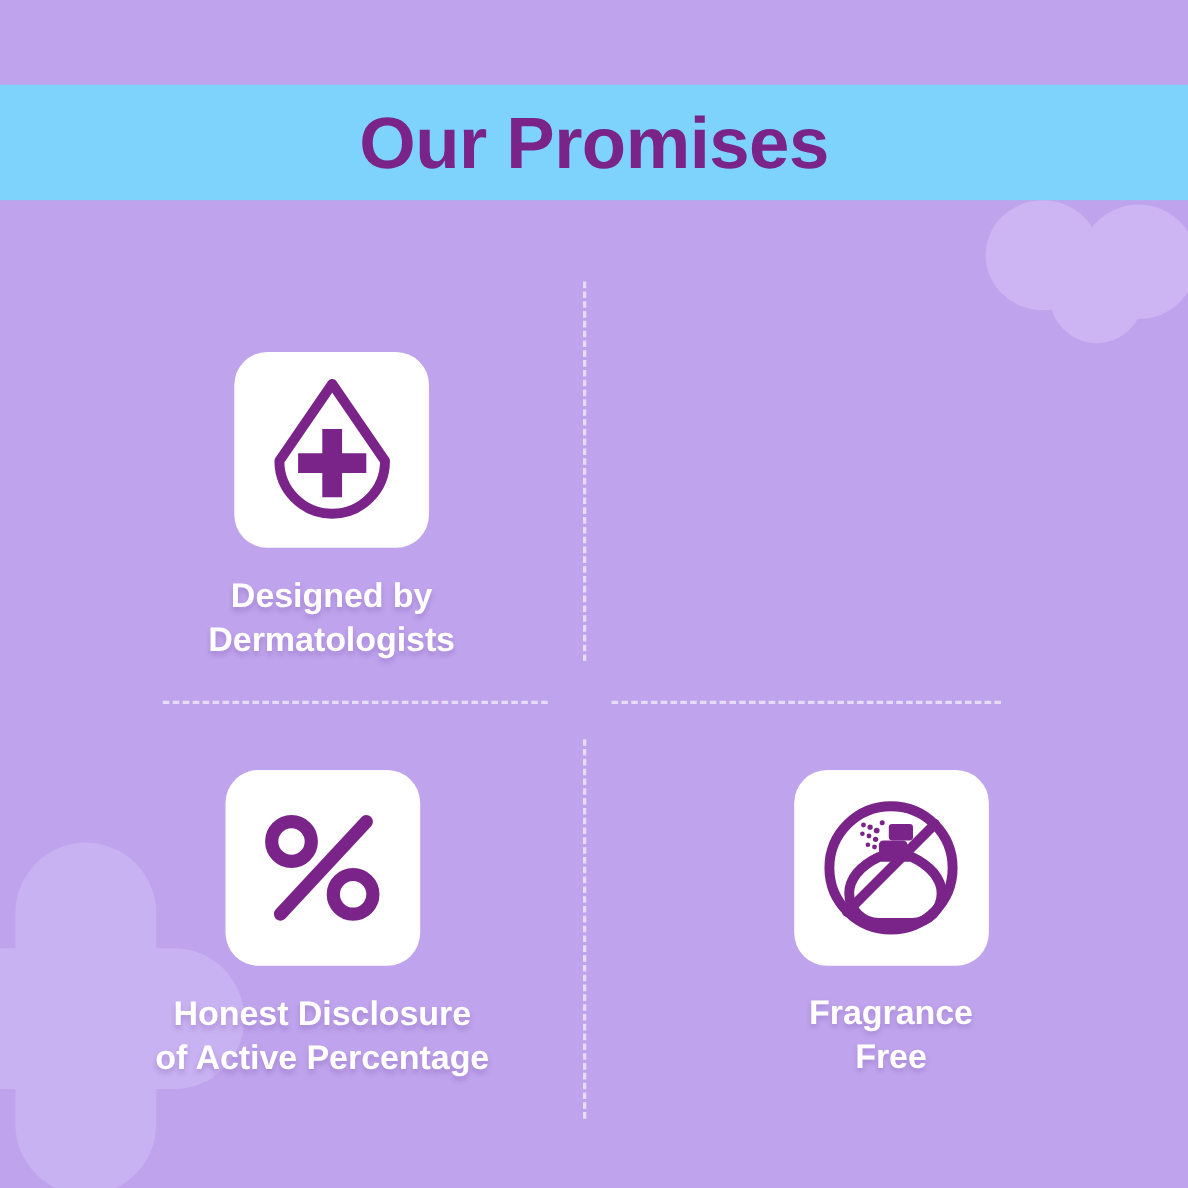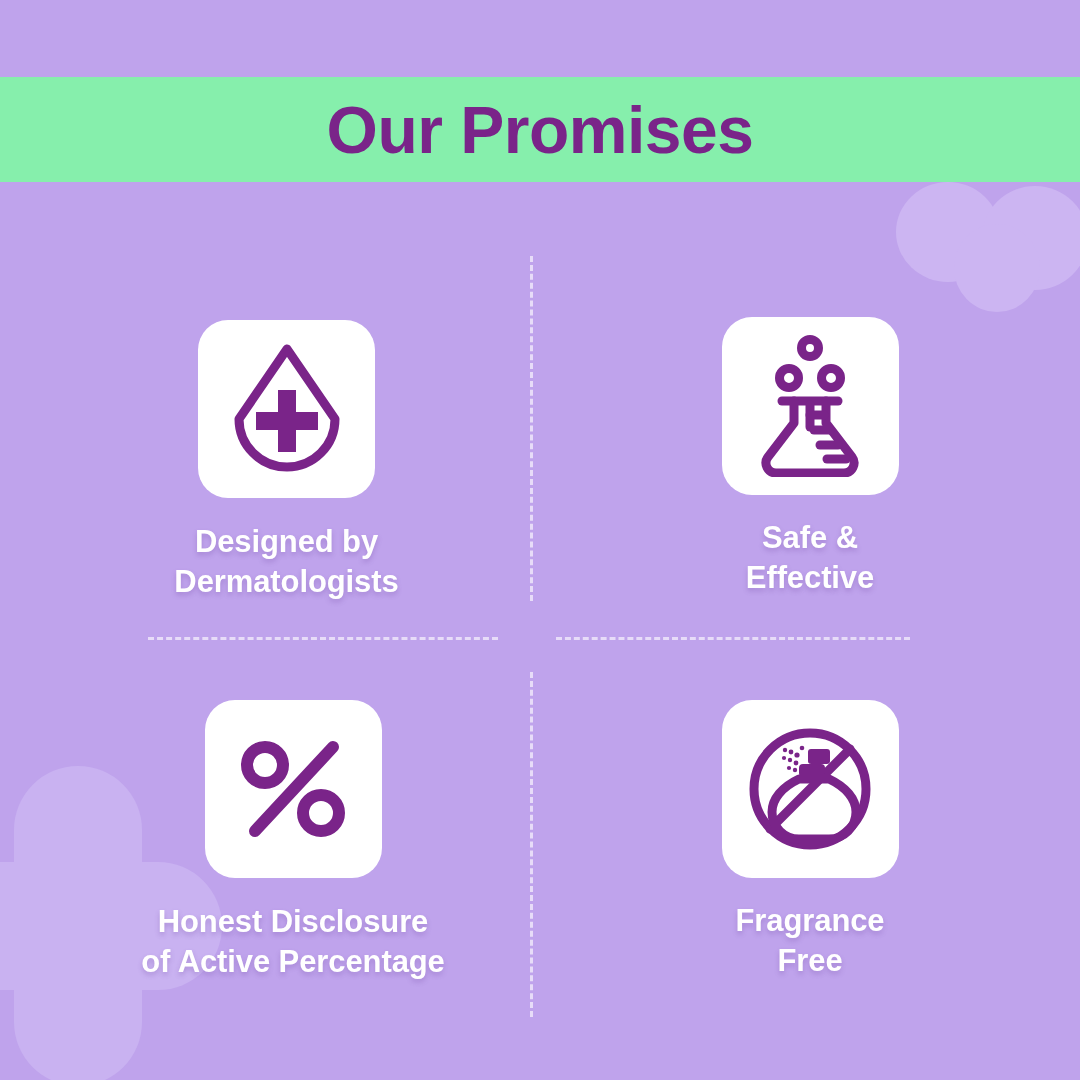--- a/index.html
+++ b/index.html
@@ -59,21 +59,21 @@
     border-radius:64px;
   }
 
   
   .title-band {
     position:absolute;
     left:0;
     top:77px;
     width:1080px;
     height:105px;
-    background:#86efac;
+    background:#7dd3fc;
     display:flex;
     align-items:center;
     justify-content:center;
     z-index:5;
   }
   .title-band h1 {
     font-size:66px;
     font-weight:bold;
     color:#7a2489;
     letter-spacing:-0.5px;
@@ -91,21 +91,21 @@
   }
 
   .cell {
     position:absolute;
     width:540px;
     height:449px;
     display:flex;
     flex-direction:column;
     align-items:center;
   }
-  .cell-tl { left:1px;    top:0;padding-left:31px;   }
+  .cell-tl { left:16px;    top:0;padding-left:31px;   }
   .cell-tr { left:540px; top:0;   }
   .cell-bl { left:0;    top:449px;margin-left:23px; }
   .cell-br { left:540px; top:449px; }
 
   .icon-card {
     width:177px;
     height:178px;
     background:#ffffff;
     border-radius:30px;
     display:flex;
@@ -190,40 +190,20 @@
         <svg width="128" height="134" viewBox="0 0 128 134" fill="none">
           <path d="M64 7 L112 77 A48 48 0 1 1 16 77 Z" stroke="#7a2489" stroke-width="9" fill="none" stroke-linejoin="round"></path>
           <path d="M55 48 h18 v22 h22 v18 h-22 v22 h-18 v-22 h-22 v-18 h22 z" fill="#7a2489"></path>
         </svg>
       </span>
     </div>
     <div class="cell-label">Designed by
 Dermatologists</div>
   </div>
 
-  <div class="cell cell-tr">
-    <div class="icon-card">
-      <span>
-        <svg width="124" height="142" viewBox="0 0 124 142" fill="none" stroke="#7a2489" stroke-width="9" stroke-linecap="round" stroke-linejoin="round">
-          <circle cx="62" cy="13" r="8.5"></circle>
-          <circle cx="41" cy="43" r="9.5"></circle>
-          <circle cx="83" cy="43" r="9.5"></circle>
-          <line x1="34" y1="66" x2="90" y2="66"></line>
-          <path d="M46 66 v22 L20 122 a10 10 0 0 0 8 16 h68 a10 10 0 0 0 8 -16 L78 88 V66"></path>
-          <line x1="62" y1="70" x2="62" y2="92"></line>
-          <line x1="62" y1="80" x2="76" y2="80"></line>
-          <line x1="66" y1="95" x2="82" y2="95"></line>
-          <line x1="72" y1="110" x2="90" y2="110"></line>
-          <line x1="79" y1="124" x2="98" y2="124"></line>
-        </svg>
-      </span>
-    </div>
-    <div class="cell-label">Safe &amp;
-Effective</div>
-  </div>
 
   <div class="cell cell-bl">
     <div class="icon-card">
       <span>
         <svg width="110" height="100" viewBox="0 0 110 100" fill="none">
           <circle cx="27" cy="26" r="18" stroke="#7a2489" stroke-width="12" fill="none"></circle>
           <circle cx="83" cy="74" r="18" stroke="#7a2489" stroke-width="12" fill="none"></circle>
           <line x1="95" y1="8" x2="17" y2="92" stroke="#7a2489" stroke-width="12" stroke-linecap="round"></line>
         </svg>
       </span>

